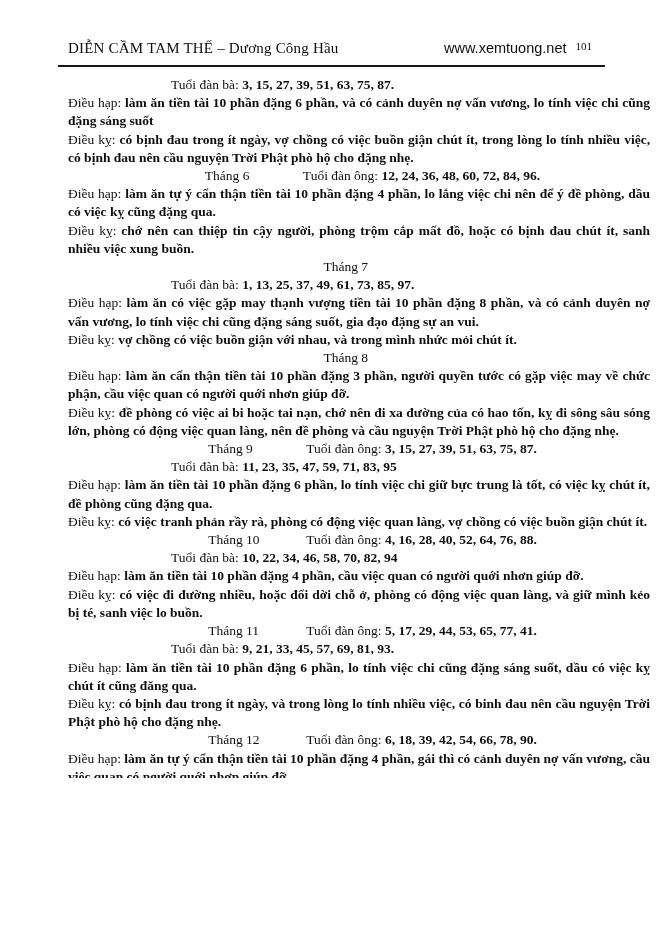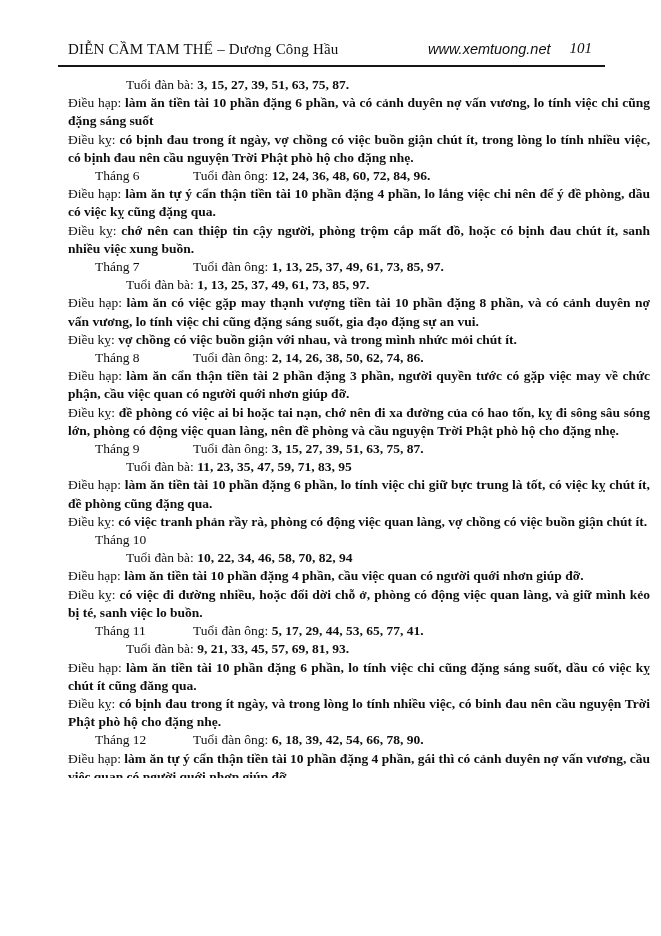--- a/index.html
+++ b/index.html
@@ -9,36 +9,36 @@
     background:#ffffff;
     color:#0e0e0e;
     font-family:"Liberation Serif", serif;
     overflow:hidden;
   }
   .header {
     position:absolute; top:40px; left:68px; right:69px;
     display:flex; justify-content:space-between; align-items:baseline;
   }
   .header-title { font-size:15px; letter-spacing:0.2px; white-space:nowrap; }
-  .header-right { display:flex; gap:19px; align-items:flex-end;font-style:italic; }
+  .header-right { display:flex; gap:9px; align-items:flex-start; }
   .header-site { font-family:"Liberation Sans", sans-serif; font-size:14.5px; }
-  .header-page { font-size:15px; }
+  .header-page { font-size:11px; }
   .rule {
     position:absolute; left:58px; top:65px; width:547px;
     border-top:2px solid #161616;
   }
   .content {
     position:absolute; left:68px; top:76px; width:582px;
     font-size:13.5px; line-height:18.2px;
   }
   .para { margin:0; text-align:justify; font-weight:bold; }
   .lbl { font-weight:normal; }
   .bold { font-weight:bold; }
-  .num-line { margin-left:58px; }
-  .month-row { display:flex; }
+  .num-line { margin-left:103px; }
+  .month-row { display:flex;justify-content:center; }
   .month-name { margin-left:27px; width:98px; flex:none; font-weight:normal; }
 </style>
 </head>
 <body>
 
 <div class="page">
 
   <div class="header">
     <span class="header-title">DIỄN CẦM TAM THẾ – Dương Công Hầu</span>
     <span class="header-right">
@@ -81,50 +81,42 @@
     </p>
     <p class="para">
       <span class="lbl">Điều kỵ:</span>
       <span class="bold">chớ nên can thiệp tin cậy người, phòng trộm cắp mất đồ, hoặc có bịnh đau chút ít, sanh nhiều việc xung buồn.</span>
     </p>
   </div>
 
   <div class="month-block">
     <div class="month-row">
       <span class="month-name">Tháng 7</span>
-      <span>
-        <span class="lbl">Tuổi đàn ông:</span>
-        <span class="bold">1, 13, 25, 37, 49, 61, 73, 85, 97.</span>
-      </span>
     </div>
     <div class="num-line">
       <span class="lbl">Tuổi đàn bà:</span>
       <span class="bold">1, 13, 25, 37, 49, 61, 73, 85, 97.</span>
     </div>
     <p class="para">
       <span class="lbl">Điều hạp:</span>
       <span class="bold">làm ăn có việc gặp may thạnh vượng tiền tài 10 phần đặng 8 phần, và có cảnh duyên nợ vấn vương, lo tính việc chi cũng đặng sáng suốt, gia đạo đặng sự an vui.</span>
     </p>
     <p class="para">
       <span class="lbl">Điều kỵ:</span>
       <span class="bold">vợ chồng có việc buồn giận với nhau, và trong mình nhức mỏi chút ít.</span>
     </p>
   </div>
 
   <div class="month-block">
     <div class="month-row">
       <span class="month-name">Tháng 8</span>
-      <span>
-        <span class="lbl">Tuổi đàn ông:</span>
-        <span class="bold">2, 14, 26, 38, 50, 62, 74, 86.</span>
-      </span>
-    </div>
-    <p class="para">
-      <span class="lbl">Điều hạp:</span>
-      <span class="bold">làm ăn cẩn thận tiền tài 2 phần đặng 3 phần,  người quyền tước có gặp việc may về chức phận,  cầu việc quan có người quới nhơn giúp đỡ.</span>
+    </div>
+    <p class="para">
+      <span class="lbl">Điều hạp:</span>
+      <span class="bold">làm ăn cẩn thận tiền tài 10 phần đặng 3 phần,  người quyền tước có gặp việc may về chức phận,  cầu việc quan có người quới nhơn giúp đỡ.</span>
     </p>
     <p class="para">
       <span class="lbl">Điều kỵ:</span>
       <span class="bold">đề phòng có việc ai bi hoặc tai nạn, chớ nên đi xa đường của có hao tốn, kỵ đi sông sâu sóng lớn, phòng có động việc quan làng, nên đề phòng và cầu nguyện Trời Phật phò hộ cho đặng nhẹ.</span>
     </p>
   </div>
 
   <div class="month-block">
     <div class="month-row">
       <span class="month-name">Tháng 9</span>
@@ -143,20 +135,24 @@
     </p>
     <p class="para">
       <span class="lbl">Điều kỵ:</span>
       <span class="bold">có việc tranh phản rầy rà, phòng có động việc quan làng, vợ chồng có việc buồn giận chút ít.</span>
     </p>
   </div>
 
   <div class="month-block">
     <div class="month-row">
       <span class="month-name">Tháng 10</span>
+      <span>
+        <span class="lbl">Tuổi đàn ông:</span>
+        <span class="bold">4, 16, 28, 40, 52, 64, 76, 88.</span>
+      </span>
     </div>
     <div class="num-line">
       <span class="lbl">Tuổi đàn bà:</span>
       <span class="bold">10, 22, 34, 46, 58, 70, 82, 94</span>
     </div>
     <p class="para">
       <span class="lbl">Điều hạp:</span>
       <span class="bold">làm ăn tiền tài 10 phần đặng 4 phần,  cầu việc quan có người quới nhơn giúp đỡ.</span>
     </p>
     <p class="para">

